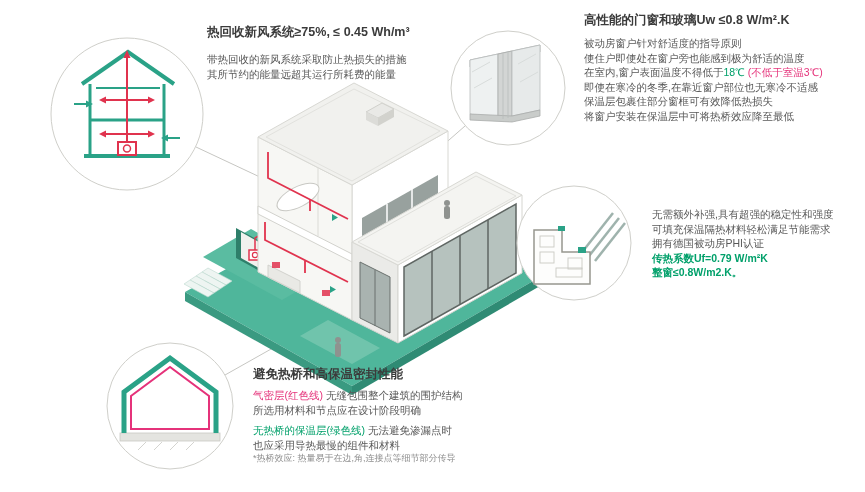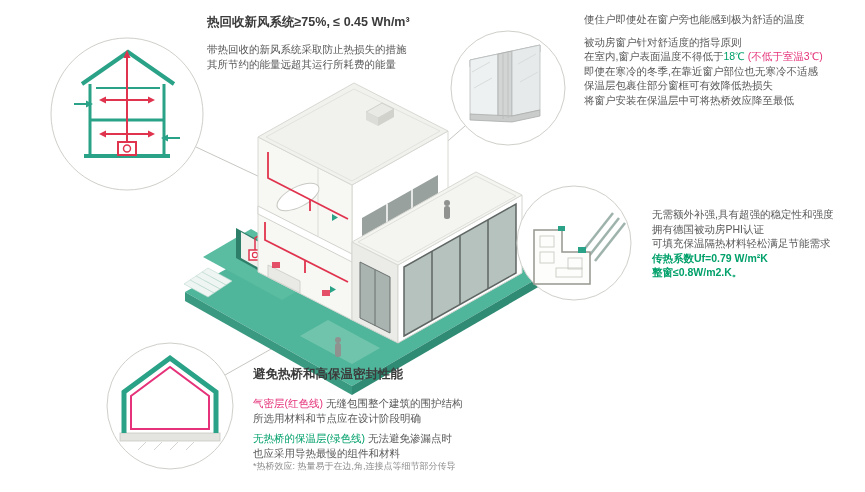--- a/index.html
+++ b/index.html
@@ -194,48 +194,49 @@
         <line x1="138" y1="450" x2="146" y2="442"></line>
         <line x1="154" y1="450" x2="162" y2="442"></line>
         <line x1="170" y1="450" x2="178" y2="442"></line>
         <line x1="186" y1="450" x2="194" y2="442"></line>
       </g>
       <polyline points="124,433 124,392 170,358 216,392 216,433" fill="none" stroke="#2aa287" stroke-width="5"></polyline>
       <polygon points="131,429 131,396 170,367 209,396 209,429" fill="none" stroke="#e5327a" stroke-width="2"></polygon>
     </g>
   </svg>
 
-  <div class="block" style="left:207px; top:14px; width:345px">
+  <div class="block" style="left:207px; top:24px; width:345px">
     <div class="title">热回收新风系统≥75%, ≤ 0.45 Wh/m³</div>
     <div class="body-line" style="margin-top:12px">带热回收的新风系统采取防止热损失的措施</div>
     <div class="body-line">其所节约的能量远超其运行所耗费的能量</div>
   </div>
 
   <div class="block" style="left:584px; top:12px; width:278px">
+    <div class="title">高性能的门窗和玻璃Uw ≤0.8 W/m².K</div>
+    <div class="body-line" style="margin-top:8px">被动房窗户针对舒适度的指导原则</div>
     <div class="body-line">使住户即使处在窗户旁也能感到极为舒适的温度</div>
-    <div class="body-line" style="margin-top:8px">被动房窗户针对舒适度的指导原则</div>
     <div class="body-line">
       <span>在室内,窗户表面温度不得低于</span><span class="green">18℃</span><span class="magenta"> (不低于室温3℃)</span>
     </div>
     <div class="body-line">即使在寒冷的冬季,在靠近窗户部位也无寒冷不适感</div>
     <div class="body-line">保温层包裹住部分窗框可有效降低热损失</div>
     <div class="body-line">将窗户安装在保温层中可将热桥效应降至最低</div>
   </div>
 
   <div class="block" style="left:652px; top:207px; width:212px">
     <div class="body-line">无需额外补强,具有超强的稳定性和强度</div>
+    <div class="body-line">可填充保温隔热材料轻松满足节能需求</div>
     <div class="body-line">拥有德国被动房PHI认证</div>
-    <div class="body-line">可填充保温隔热材料轻松满足节能需求</div>
     <div class="body-line green bold">传热系数Uf=0.79 W/m²K</div>
     <div class="body-line green bold">整窗≤0.8W/m2.K。</div>
   </div>
 
   <div class="block" style="left:253px; top:366px; width:345px">
     <div class="title">避免热桥和高保温密封性能</div>
-    <div class="body-line" style="margin-top:14px">
+    <div class="body-line" style="margin-top:6px">
       <span class="magenta">气密层(红色线)</span><span> 无缝包围整个建筑的围护结构</span>
     </div>
     <div class="body-line">所选用材料和节点应在设计阶段明确</div>
     <div class="body-line" style="margin-top:6px">
       <span class="green">无热桥的保温层(绿色线)</span><span> 无法避免渗漏点时</span>
     </div>
     <div class="body-line">也应采用导热最慢的组件和材料</div>
     <div class="footnote" style="margin-top:0">*热桥效应: 热量易于在边,角,连接点等细节部分传导</div>
   </div>
 

